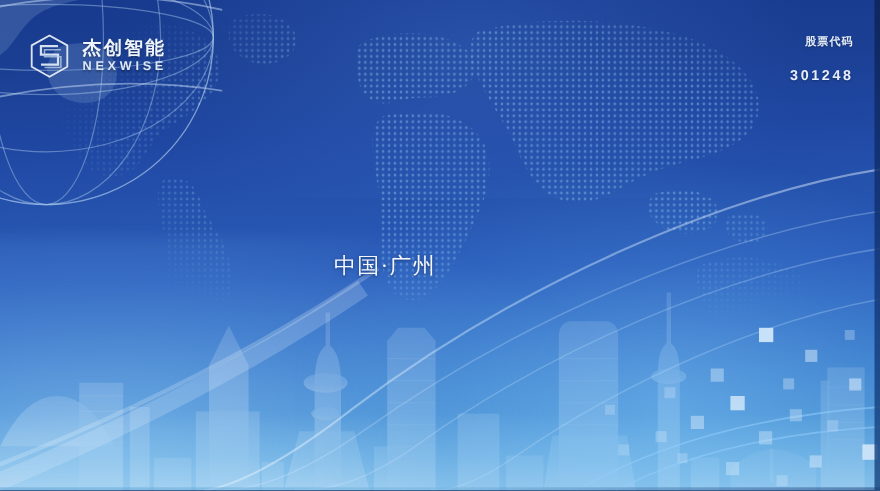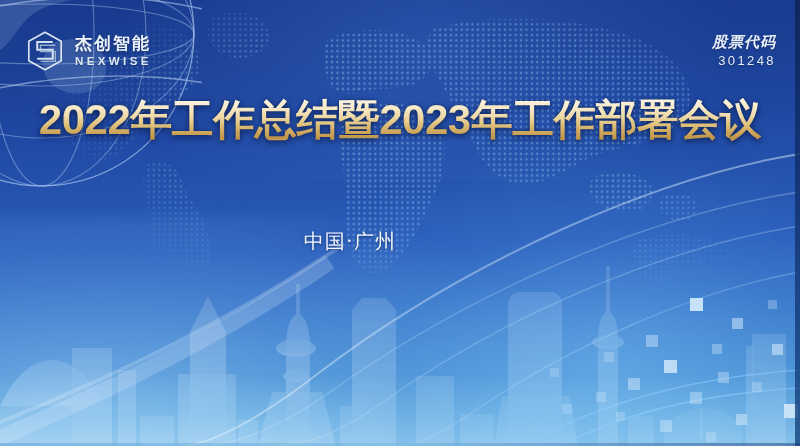--- a/index.html
+++ b/index.html
@@ -95,22 +95,22 @@
   .logo-en{
     margin-top:4px;font-size:11.5px;letter-spacing:3.4px;color:#dce8f6;font-weight:700;
     text-shadow:0 1px 2px rgba(0,0,0,.3);
     text-align:center;
   }
 
   .stock{
     position:absolute;right:24px;top:33px;text-align:right;line-height:1.22;
     color:#e6eefa;text-shadow:0 1px 2px rgba(0,0,0,.3);
   }
-  .stock-label{font-size:15px;letter-spacing:1px;font-weight:600;font-style:italic;}
-  .stock-code{font-size:13px;letter-spacing:2.4px;font-weight:400;margin-top:2px;}
+  .stock-label{font-size:10px;letter-spacing:1px;font-weight:600;}
+  .stock-code{font-size:13px;letter-spacing:2.4px;font-weight:700;margin-top:16px;}
 
   
   .title-wrap{
     position:absolute;left:0;top:98px;width:800px;text-align:center;
   }
   .title{
     display:inline-block;
     font-size:45px;
     font-weight:700;
     letter-spacing:-0.5px;
@@ -346,21 +346,18 @@
       </span>
     </div>
 
     <div class="stock">
       <div class="stock-label">股票代码</div>
       <div class="stock-code">301248</div>
     </div>
 
   </div>
 
-  <div class="title-wrap">
-    <span class="title" style="font-size: 42px;">2022年工作总结暨2023年工作部署会议</span>
-  </div>
 
   <div class="sub-place">中国·广州</div>
 
   <div class="edge-r"></div>
   <div class="edge-b"></div>
 </div>
 
 </body></html>

